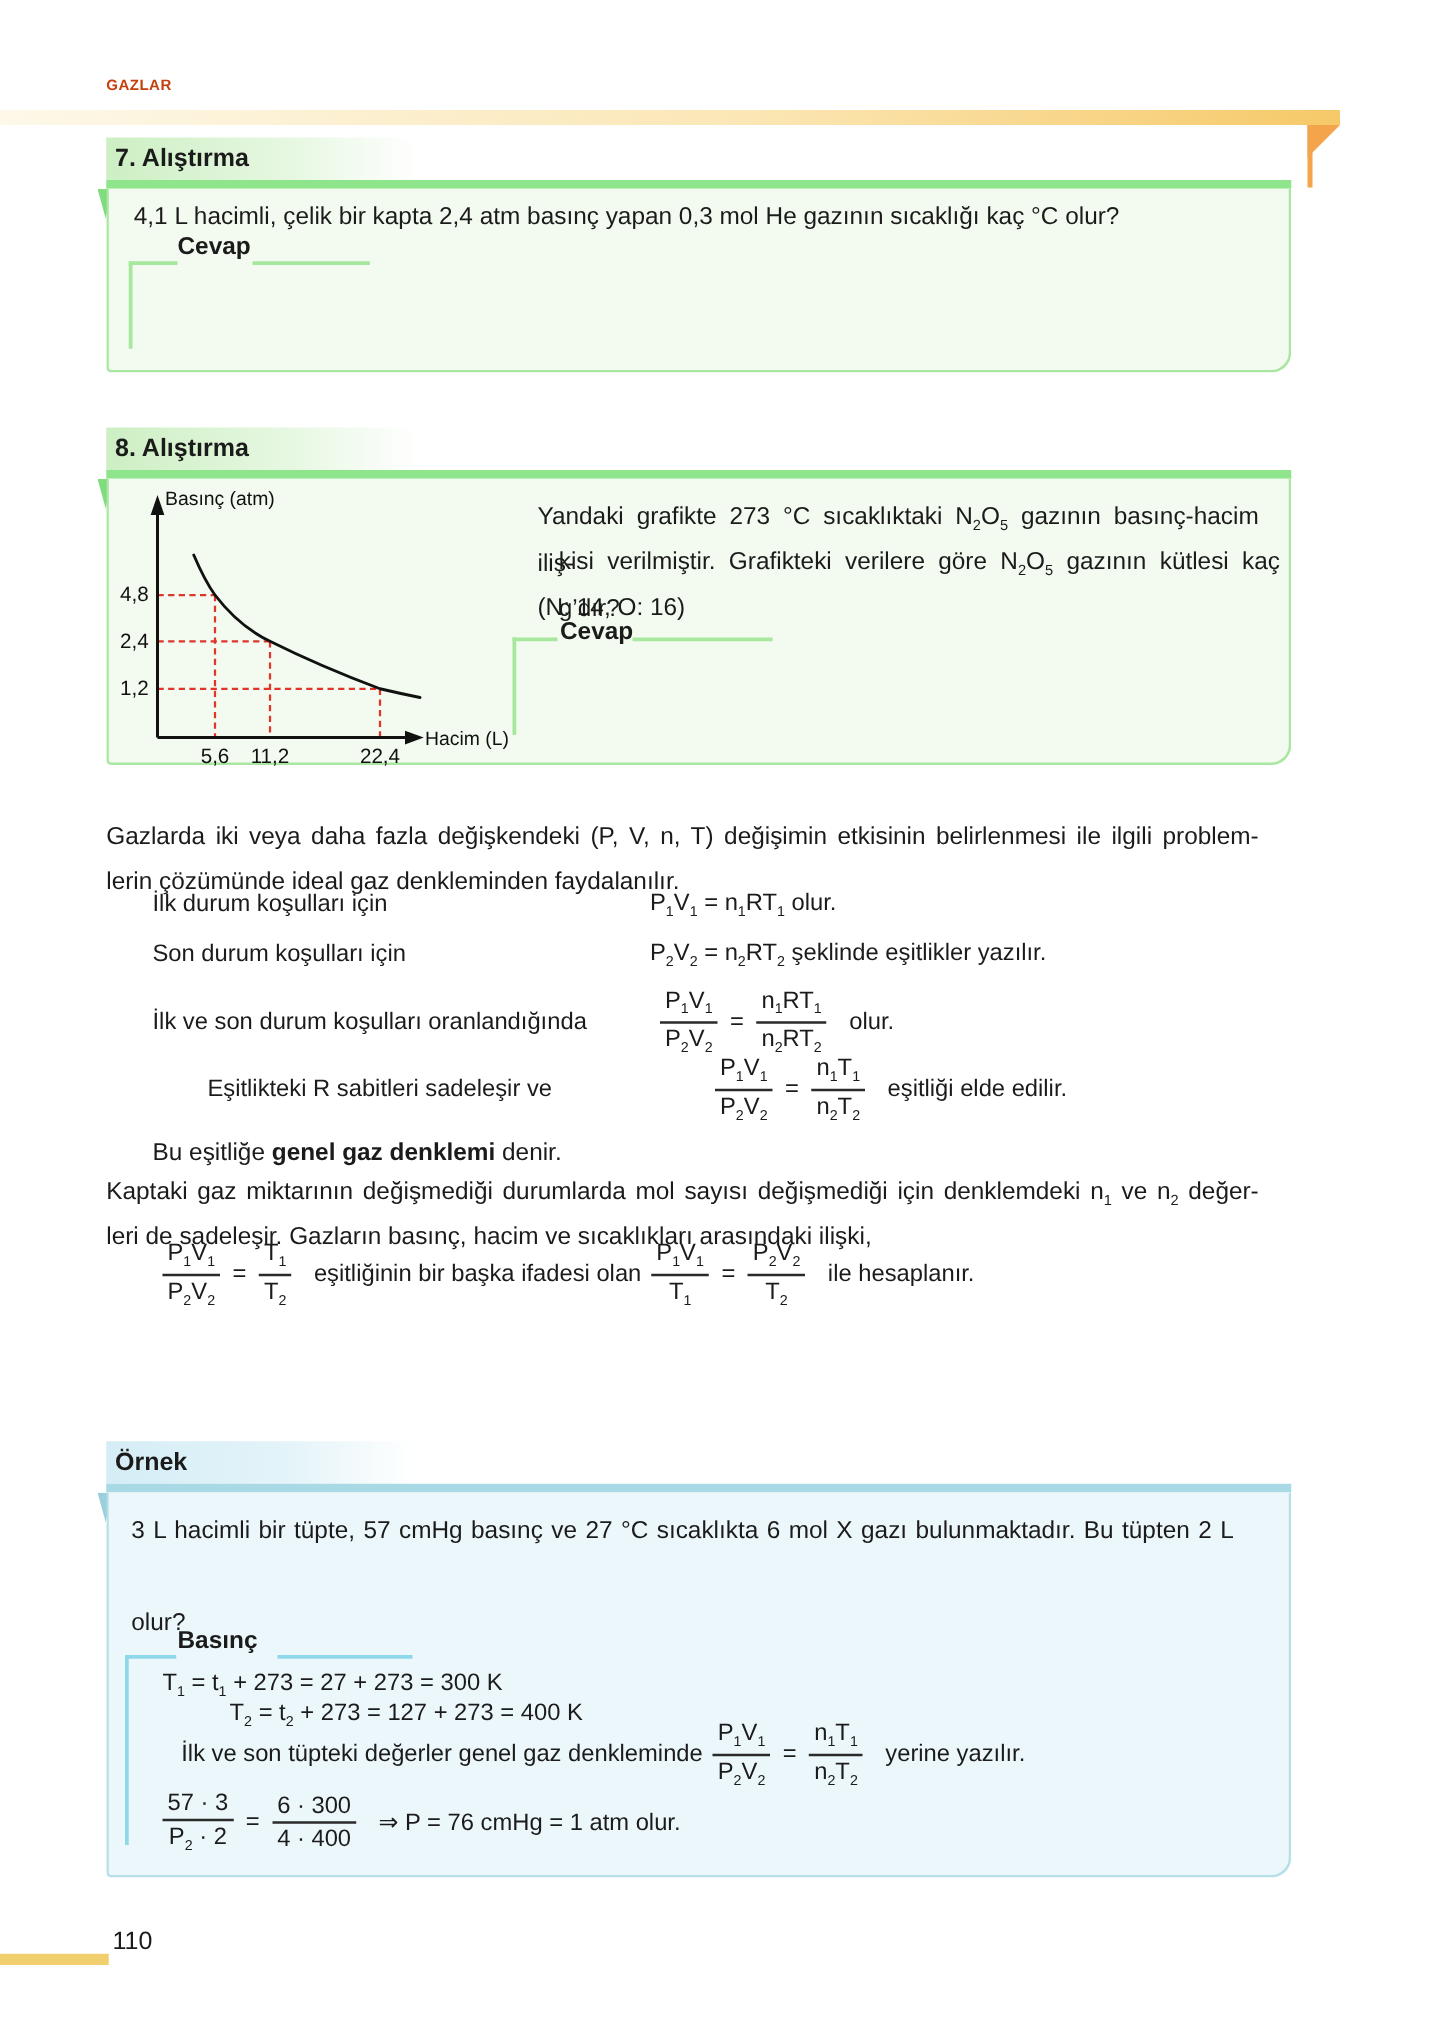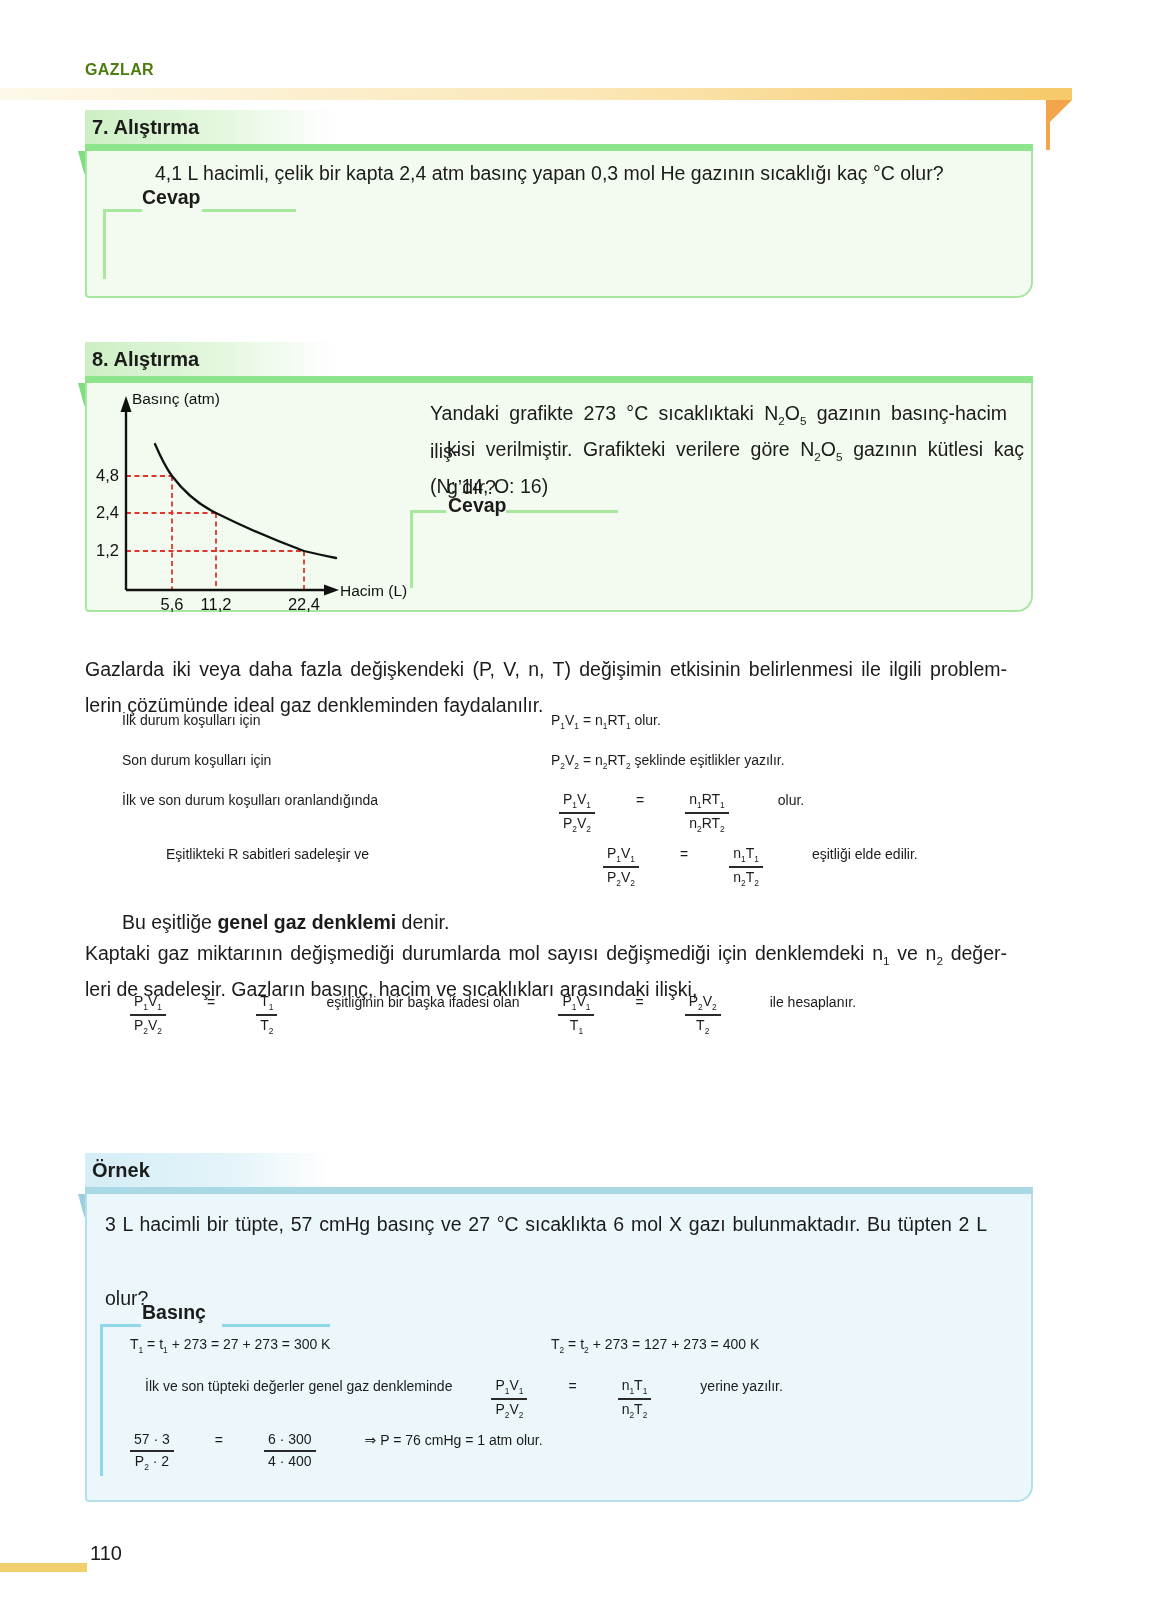--- a/index.html
+++ b/index.html
@@ -1,20 +1,20 @@
 <!DOCTYPE html>
 <html><head>
 <meta charset="utf-8">
 <style>
   html,body{margin:0;padding:0;background:#ffffff;}
   .page{position:relative;width:1152px;height:1624px;background:#fff;
         font-family:"Liberation Sans","DejaVu Sans",sans-serif;color:#1b1b1b;overflow:hidden;}
   .abs{position:absolute;}
   
-  .breadcrumb{font-size:16px;font-weight:bold;color:#4d7c0f;letter-spacing:.4px;}
+  .breadcrumb{font-size:12px;font-weight:bold;color:#c2410c;letter-spacing:.4px;}
   .topbar{background:linear-gradient(to right,#fdf8e9 0%,#fbe7b6 55%,#f6c968 100%);}
   .fold-tri{width:0;height:0;border-top:26px solid #f4a54b;border-right:26px solid transparent;}
   .fold-strip{background:#f4a54b;}
   
   .tab{height:34px;font-size:20px;font-weight:bold;line-height:34px;padding-left:7px;box-sizing:border-box;white-space:nowrap;}
   .tab-green{background:linear-gradient(to right,#cdefc4 0%,#e7f8e2 60%,rgba(249,253,248,0) 100%);}
   .tab-blue{background:linear-gradient(to right,#d5edf6 0%,#e4f4f9 60%,rgba(244,250,252,0) 100%);}
   .secbar-green{background:#8ee58c;}
   .secbar-blue{background:#a8d9e4;}
   .secbox-green{background:#f3fbf0;border:2px solid #a9e6a1;border-top:none;border-radius:0 0 16px 4px;box-sizing:border-box;}
@@ -23,21 +23,21 @@
   .wedge-blue{width:11px;height:24px;background:#9bcfdd;clip-path:polygon(0 0,100% 0,60% 100%);}
   
   .bodytext{font-size:19.5px;line-height:30px;}
   .jlast{text-align:justify;text-align-last:justify;}
   .answer{font-size:19.5px;font-weight:bold;}
   .gl{background:#a8e89e;}
   .bl{background:#8fd8ea;}
   sub{font-size:60%;}
   b{font-weight:bold;}
   
-  .eqflex{display:flex;align-items:flex-start;font-size:14px;white-space:nowrap;gap:31px;}
+  .eqflex{display:flex;align-items:center;font-size:19px;white-space:nowrap;}
   .eqflex .lbl{width:398px;flex:none;white-space:normal;}
   .frac{display:inline-flex;flex-direction:column;align-items:center;text-align:center;line-height:1.12;margin:0 8px;}
   .frac .num{border-bottom:2px solid #2a2a2a;padding:0 4px 2px;}
   .frac .den{padding-top:2px;}
   .eqs{margin:0 2px;}
   .sfx{margin-left:10px;}
   
   .axis{stroke:#111;stroke-width:2.4;fill:none;}
   .curve{stroke:#111;stroke-width:2.3;fill:none;stroke-linecap:round;}
   .guide{stroke:#e0352b;stroke-width:1.8;fill:none;stroke-dasharray:5 3.5;}
@@ -54,21 +54,21 @@
 
   <div class="abs breadcrumb" style="left:85px;top:61px;">GAZLAR</div>
   <div class="abs topbar" style="left:0;top:88px;width:1072px;height:12px;"></div>
   <div class="abs fold-tri" style="left:1046px;top:100px;"></div>
   <div class="abs fold-strip" style="left:1046px;top:100px;width:4px;height:50px;"></div>
 
   <div class="abs tab tab-green" style="left:85px;top:110px;width:250px;"><span>7. Alıştırma</span></div>
   <div class="abs secbar-green" style="left:85px;top:144px;width:948px;height:7px;"></div>
   <div class="abs wedge-green" style="left:78px;top:151px;"></div>
   <div class="abs secbox-green" style="left:85px;top:151px;width:948px;height:147px;"></div>
-  <div class="abs bodytext" style="left:107px;top:158px;width:905px;margin-left:48px;">4,1 L hacimli, çelik bir kapta 2,4 atm basınç yapan 0,3 mol He gazının sıcaklığı kaç °C olur?</div>
+  <div class="abs bodytext" style="left:107px;top:158px;width:905px;">4,1 L hacimli, çelik bir kapta 2,4 atm basınç yapan 0,3 mol He gazının sıcaklığı kaç °C olur?</div>
   <div class="abs answer" style="left:142px;top:186px;">Cevap</div>
   <div class="abs gl" style="left:103px;top:209px;width:39px;height:3px;"></div>
   <div class="abs gl" style="left:103px;top:209px;width:3px;height:70px;"></div>
   <div class="abs gl" style="left:202px;top:209px;width:94px;height:3px;"></div>
 
   <div class="abs tab tab-green" style="left:85px;top:342px;width:250px;"><span>8. Alıştırma</span></div>
   <div class="abs secbar-green" style="left:85px;top:376px;width:948px;height:7px;"></div>
   <div class="abs wedge-green" style="left:78px;top:383px;"></div>
   <div class="abs secbox-green" style="left:85px;top:383px;width:948px;height:229px;"></div>
 
@@ -169,21 +169,21 @@
   <div class="abs wedge-blue" style="left:78px;top:1194px;"></div>
   <div class="abs secbox-blue" style="left:85px;top:1194px;width:948px;height:308px;"></div>
   <div class="abs bodytext jlast" style="left:105px;top:1209px;width:882px;">3 L hacimli bir tüpte, 57 cmHg basınç ve 27 °C sıcaklıkta 6 mol X gazı bulunmaktadır. Bu tüpten 2 L</div>
   <div class="abs bodytext" style="left:105px;top:1283px;width:882px;">olur?</div>
 
   <div class="abs answer" style="left:142px;top:1301px;">Basınç</div>
   <div class="abs bl" style="left:100px;top:1324px;width:41px;height:3px;"></div>
   <div class="abs bl" style="left:100px;top:1324px;width:3px;height:152px;"></div>
   <div class="abs bl" style="left:222px;top:1324px;width:108px;height:3px;"></div>
 
-  <div class="abs eqflex" style="left:130px;top:1336px;">
+  <div class="abs eqflex" style="left:130px;top:1336px;flex-direction:column;">
     <span style="width:390px;flex:none;">T<sub>1</sub> = t<sub>1</sub> + 273 = 27 + 273 = 300 K</span>
     <span>T<sub>2</sub> = t<sub>2</sub> + 273 = 127 + 273 = 400 K</span>
   </div>
 
   <div class="abs eqflex" style="left:145px;top:1378px;height:52px;">
     <span>İlk ve son tüpteki değerler genel gaz denkleminde</span>
     <span class="frac">
         <span class="num">P<sub>1</sub>V<sub>1</sub></span>
         <span class="den">P<sub>2</sub>V<sub>2</sub></span>
       </span>

